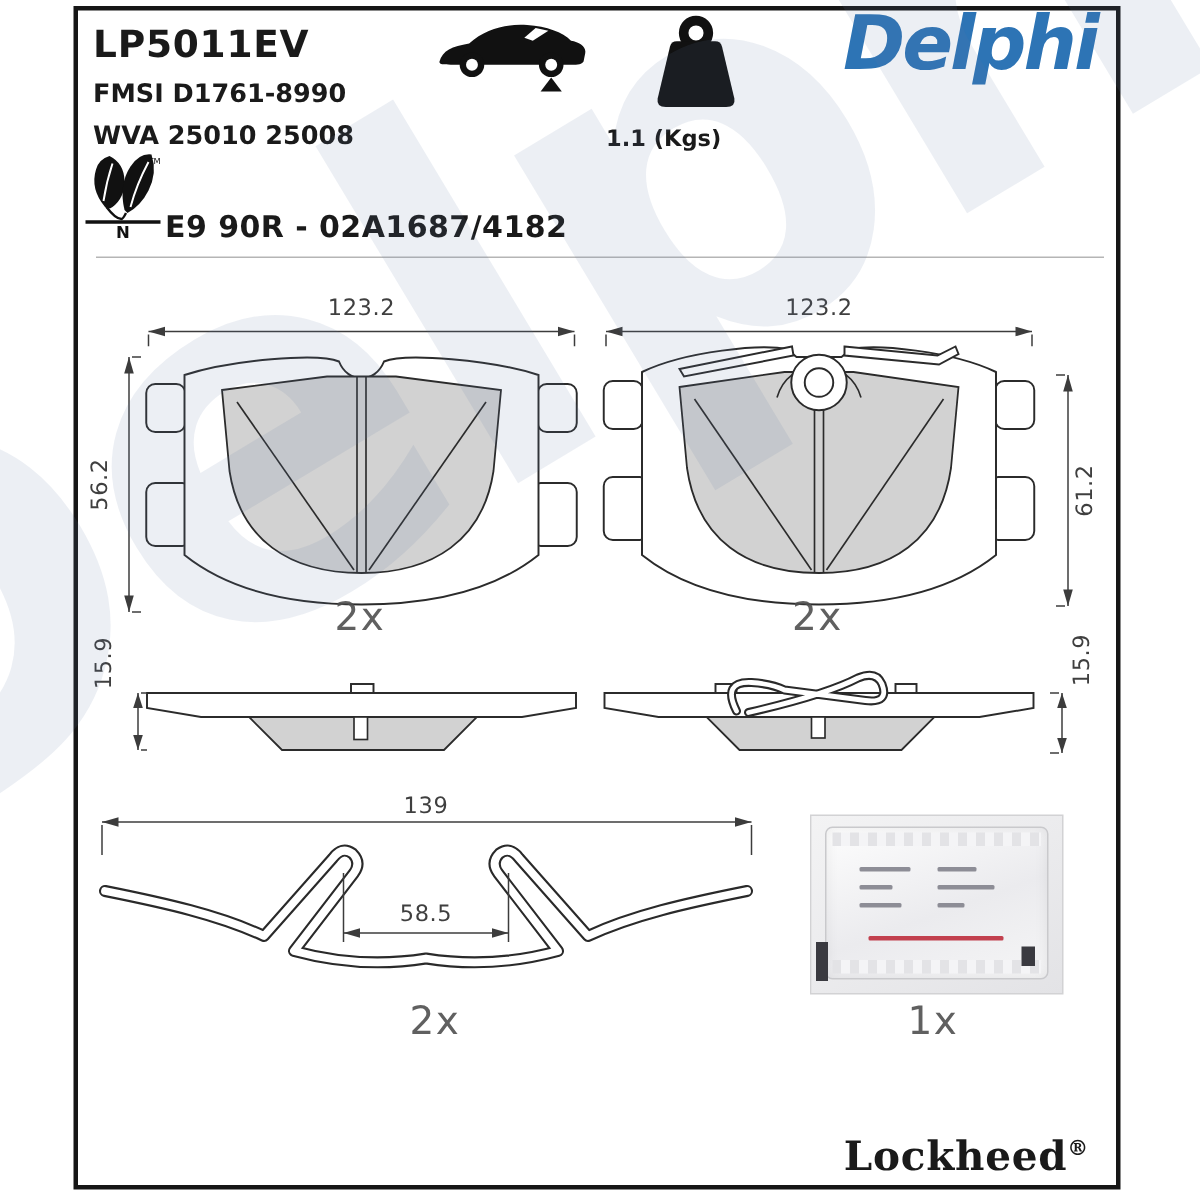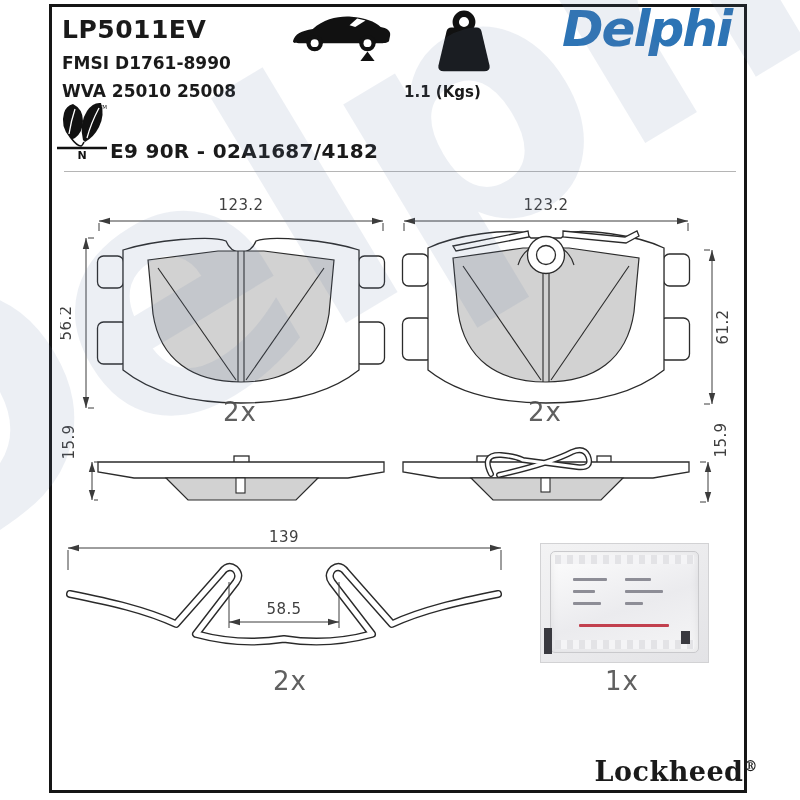--- a/index.html
+++ b/index.html
@@ -40,21 +40,21 @@
   .sachet .pack{position:absolute;left:9px;top:7px;right:9px;bottom:9px;
           background:linear-gradient(160deg,#fdfdfd,#ebebee 55%,#f5f5f6);
           border:1px solid #c9c9cc;border-radius:5px;box-shadow:inset 0 0 9px rgba(0,0,0,0.07);}
   .sachet .crimp{position:absolute;left:4px;right:4px;height:9px;
           background:repeating-linear-gradient(90deg,#e3e3e6 0 6px,#f4f4f6 6px 12px);}
   .crimp.top{top:3px;} .crimp.bot{bottom:3px;}
   .sline{position:absolute;height:3px;background:#8d8d96;border-radius:1px;}
   .sline.red{background:#c2404e;}
   .smark{position:absolute;background:#3a3a40;}
   
-  .lockheed{left:576px;top:756px;width:182px;text-align:right;
+  .lockheed{left:544px;top:756px;width:182px;text-align:right;
             font-family:"DejaVu Serif",serif;font-weight:bold;font-size:27px;letter-spacing:0.5px;}
   .lockheed sup{font-size:14px;}
 </style>
 </head>
 <body>
 
 <div class="canvas">
 
   <div class="frame"></div>
   <div class="watermark">Delphi</div>

